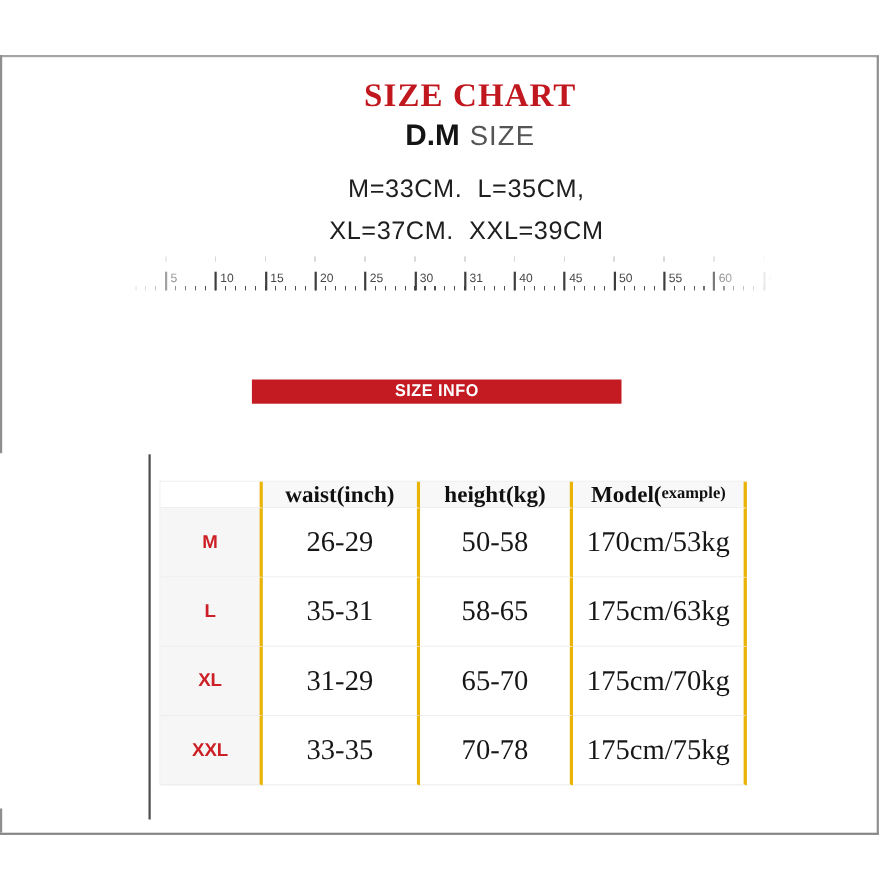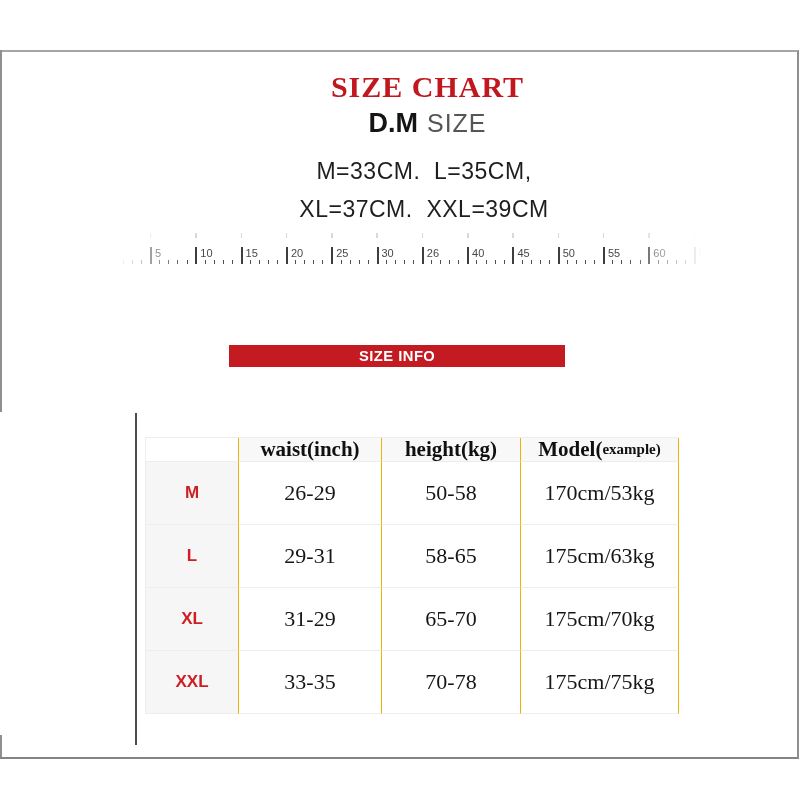--- a/index.html
+++ b/index.html
@@ -43,29 +43,29 @@
                transform:scaleX(0.95);}
 
   
   .v-line{position:absolute;left:135px;top:413px;width:2px;height:332px;background:#4c4c4c;}
 
   
   .size-table{position:absolute;left:145px;top:437px;display:grid;
               grid-template-columns:93px 143px 139px 158px;
               grid-template-rows:24px repeat(4,63px);
               border-top:1px solid #ededed;border-left:1px solid #ededed;}
-  .cell{border-right:1px solid #eab308;border-bottom:1px solid #ededed;
+  .cell{border-right:3px solid #eab308;border-bottom:1px solid #ededed;
         display:flex;align-items:center;justify-content:center;background:#ffffff;}
   .th{font-family:"Liberation Serif",serif;font-weight:bold;font-size:21px;color:#101010;
       background:#f8f8f8;}
   .th-corner{background:#ffffff;}
   .th .small{font-size:15px;font-weight:bold;}
   .size-label{font-family:"Liberation Sans",sans-serif;font-weight:bold;font-size:17px;
               color:#cc2026;background:#f6f6f6;}
-  .td{font-family:"Liberation Serif",serif;font-size:22px;color:#161616;}
+  .td{font-family:"Liberation Serif",serif;font-size:26px;color:#161616;}
 </style>
 </head>
 <body>
 
 <div class="page">
 
   <div class="outer-box"></div>
   <div class="left-border-top"></div>
   <div class="left-border-stub"></div>
 
@@ -81,21 +81,21 @@
 
   <div class="ruler">
     <div class="ruler-topticks"></div>
     <div class="ruler-smallticks"></div>
     <div class="ruler-major" style="left:45px"><span>5</span></div>
     <div class="ruler-major" style="left:90.3px"><span>10</span></div>
     <div class="ruler-major" style="left:135.6px"><span>15</span></div>
     <div class="ruler-major" style="left:180.9px"><span>20</span></div>
     <div class="ruler-major" style="left:226.2px"><span>25</span></div>
     <div class="ruler-major" style="left:271.5px"><span>30</span></div>
-    <div class="ruler-major" style="left:316.8px"><span>26</span></div>
+    <div class="ruler-major" style="left:316.8px"><span>31</span></div>
     <div class="ruler-major" style="left:362.1px"><span>40</span></div>
     <div class="ruler-major" style="left:407.4px"><span>45</span></div>
     <div class="ruler-major" style="left:452.7px"><span>50</span></div>
     <div class="ruler-major" style="left:498px"><span>55</span></div>
     <div class="ruler-major" style="left:543.3px"><span>60</span></div>
     <div class="ruler-major" style="left:588.6px"><span>65</span></div>
     <div class="ruler-fade-left"></div>
     <div class="ruler-fade-right"></div>
   </div>
 
@@ -114,21 +114,21 @@
       <span>Model(</span>
         <span class="small">example)</span>
     </div>
 
     <div class="cell size-label">M</div>
     <div class="cell td">26-29</div>
     <div class="cell td">50-58</div>
     <div class="cell td">170cm/53kg</div>
 
     <div class="cell size-label">L</div>
-    <div class="cell td">29-31</div>
+    <div class="cell td">35-31</div>
     <div class="cell td">58-65</div>
     <div class="cell td">175cm/63kg</div>
 
     <div class="cell size-label">XL</div>
     <div class="cell td">31-29</div>
     <div class="cell td">65-70</div>
     <div class="cell td">175cm/70kg</div>
 
     <div class="cell size-label">XXL</div>
     <div class="cell td">33-35</div>

